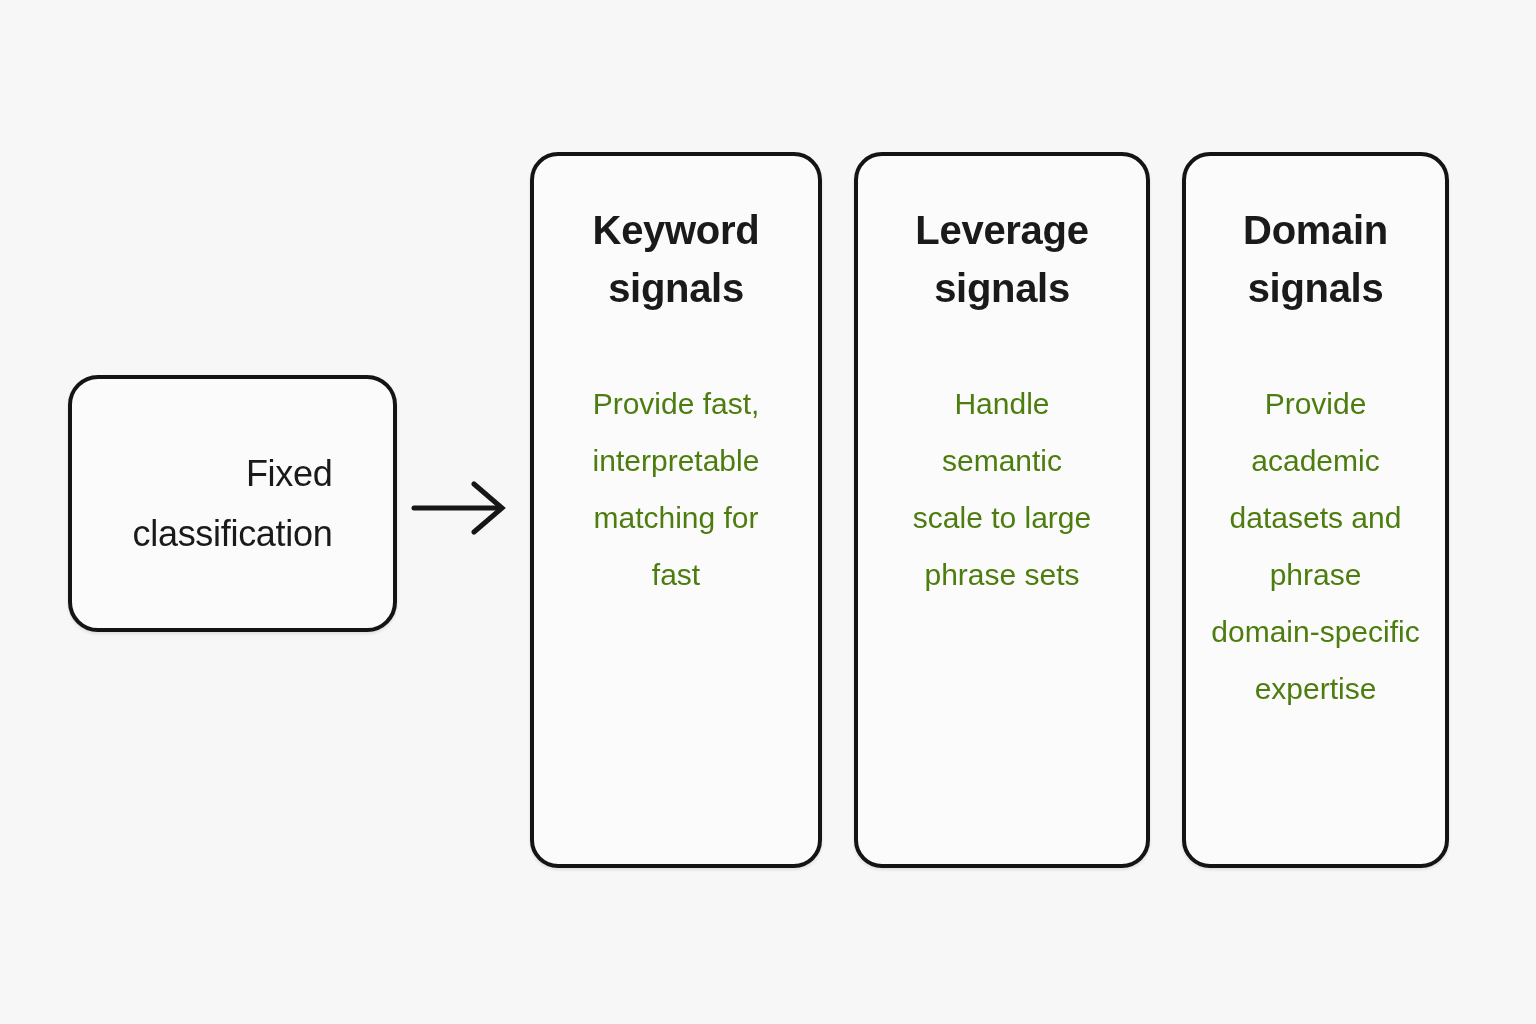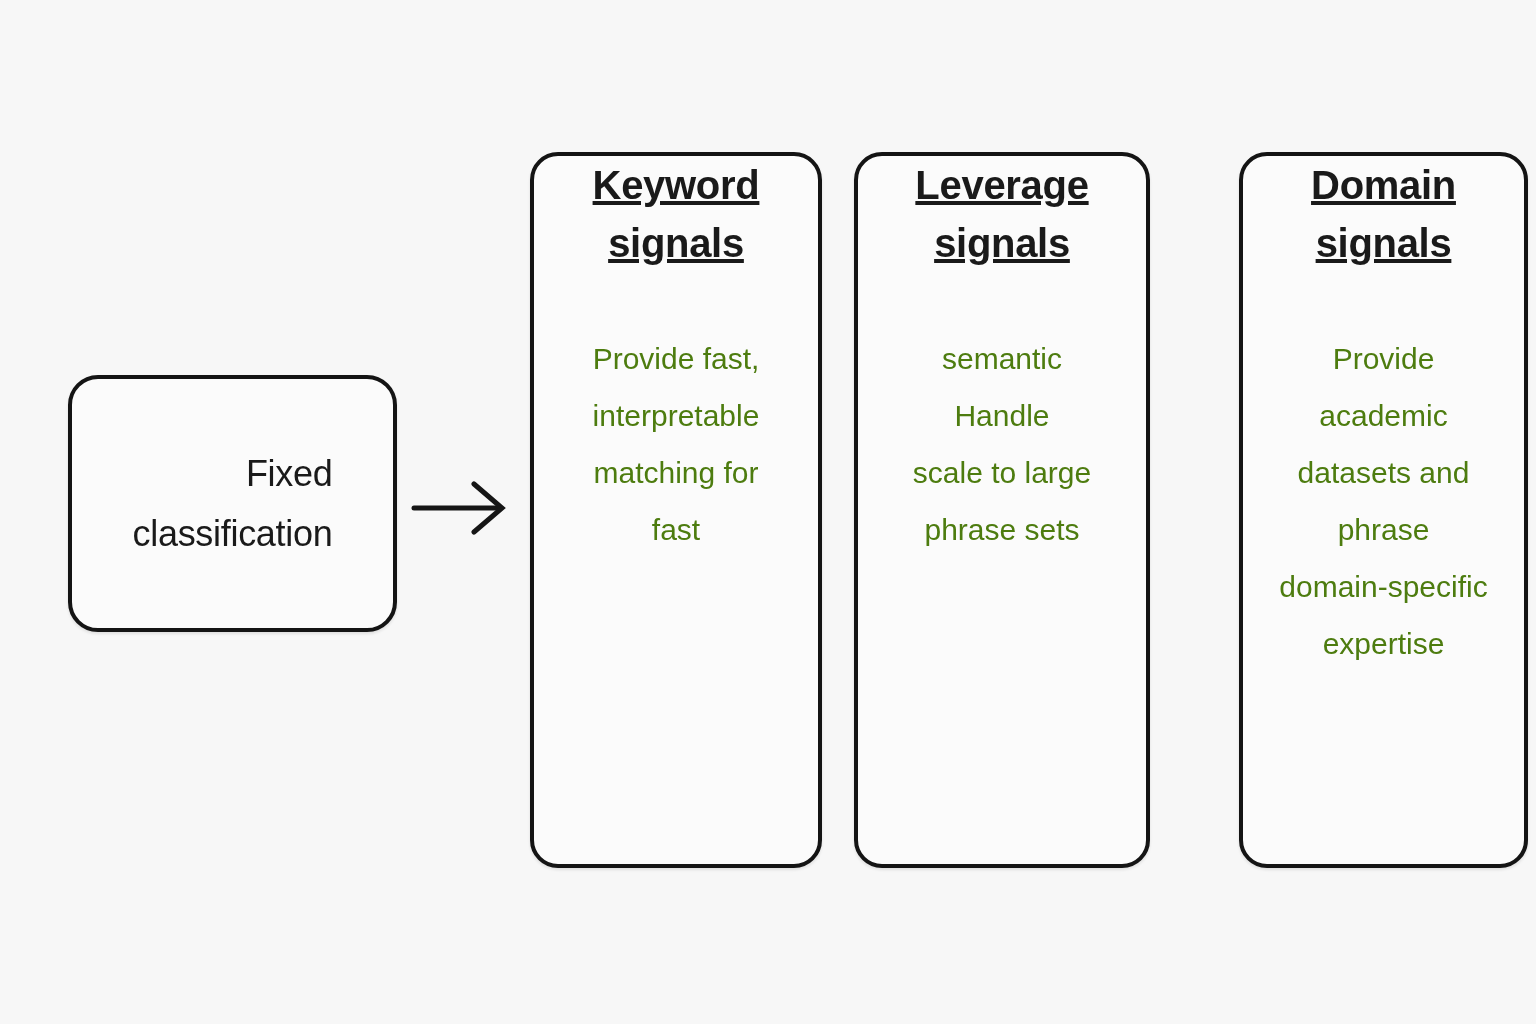--- a/index.html
+++ b/index.html
@@ -43,29 +43,29 @@
     color: #1a1a1a;
     letter-spacing: -0.3px;
     text-align: right;
   }
   .card {
     top: 152px;
     height: 716px;
   }
   .card-1 { left: 530px;  width: 292px; }
   .card-2 { left: 854px;  width: 296px; }
-  .card-3 { left: 1239px; width: 289px; }
+  .card-3 { left: 1182px; width: 267px; }
   .card-title {
+    margin-top: 45px;
     text-align: center;
     font-weight: 700;
     font-size: 40px;
     line-height: 58px;
     color: #1a1a1a;
     letter-spacing: -0.3px;
-    text-decoration: underline;
   }
   .card-body {
     margin-top: 58px;
     text-align: center;
     font-weight: 400;
     font-size: 30px;
     line-height: 57px;
     color: #4d7c0f;
   }
   .arrow-svg {
@@ -103,22 +103,22 @@
       <div>fast</div>
     </div>
   </div>
 
   <div class="rbox card card-2">
     <div class="card-title">
       <div>Leverage</div>
       <div>signals</div>
     </div>
     <div class="card-body">
+      <div>Handle</div>
       <div>semantic</div>
-      <div>Handle</div>
       <div>scale to large</div>
       <div>phrase sets</div>
     </div>
   </div>
 
   <div class="rbox card card-3">
     <div class="card-title">
       <div>Domain</div>
       <div>signals</div>
     </div>

